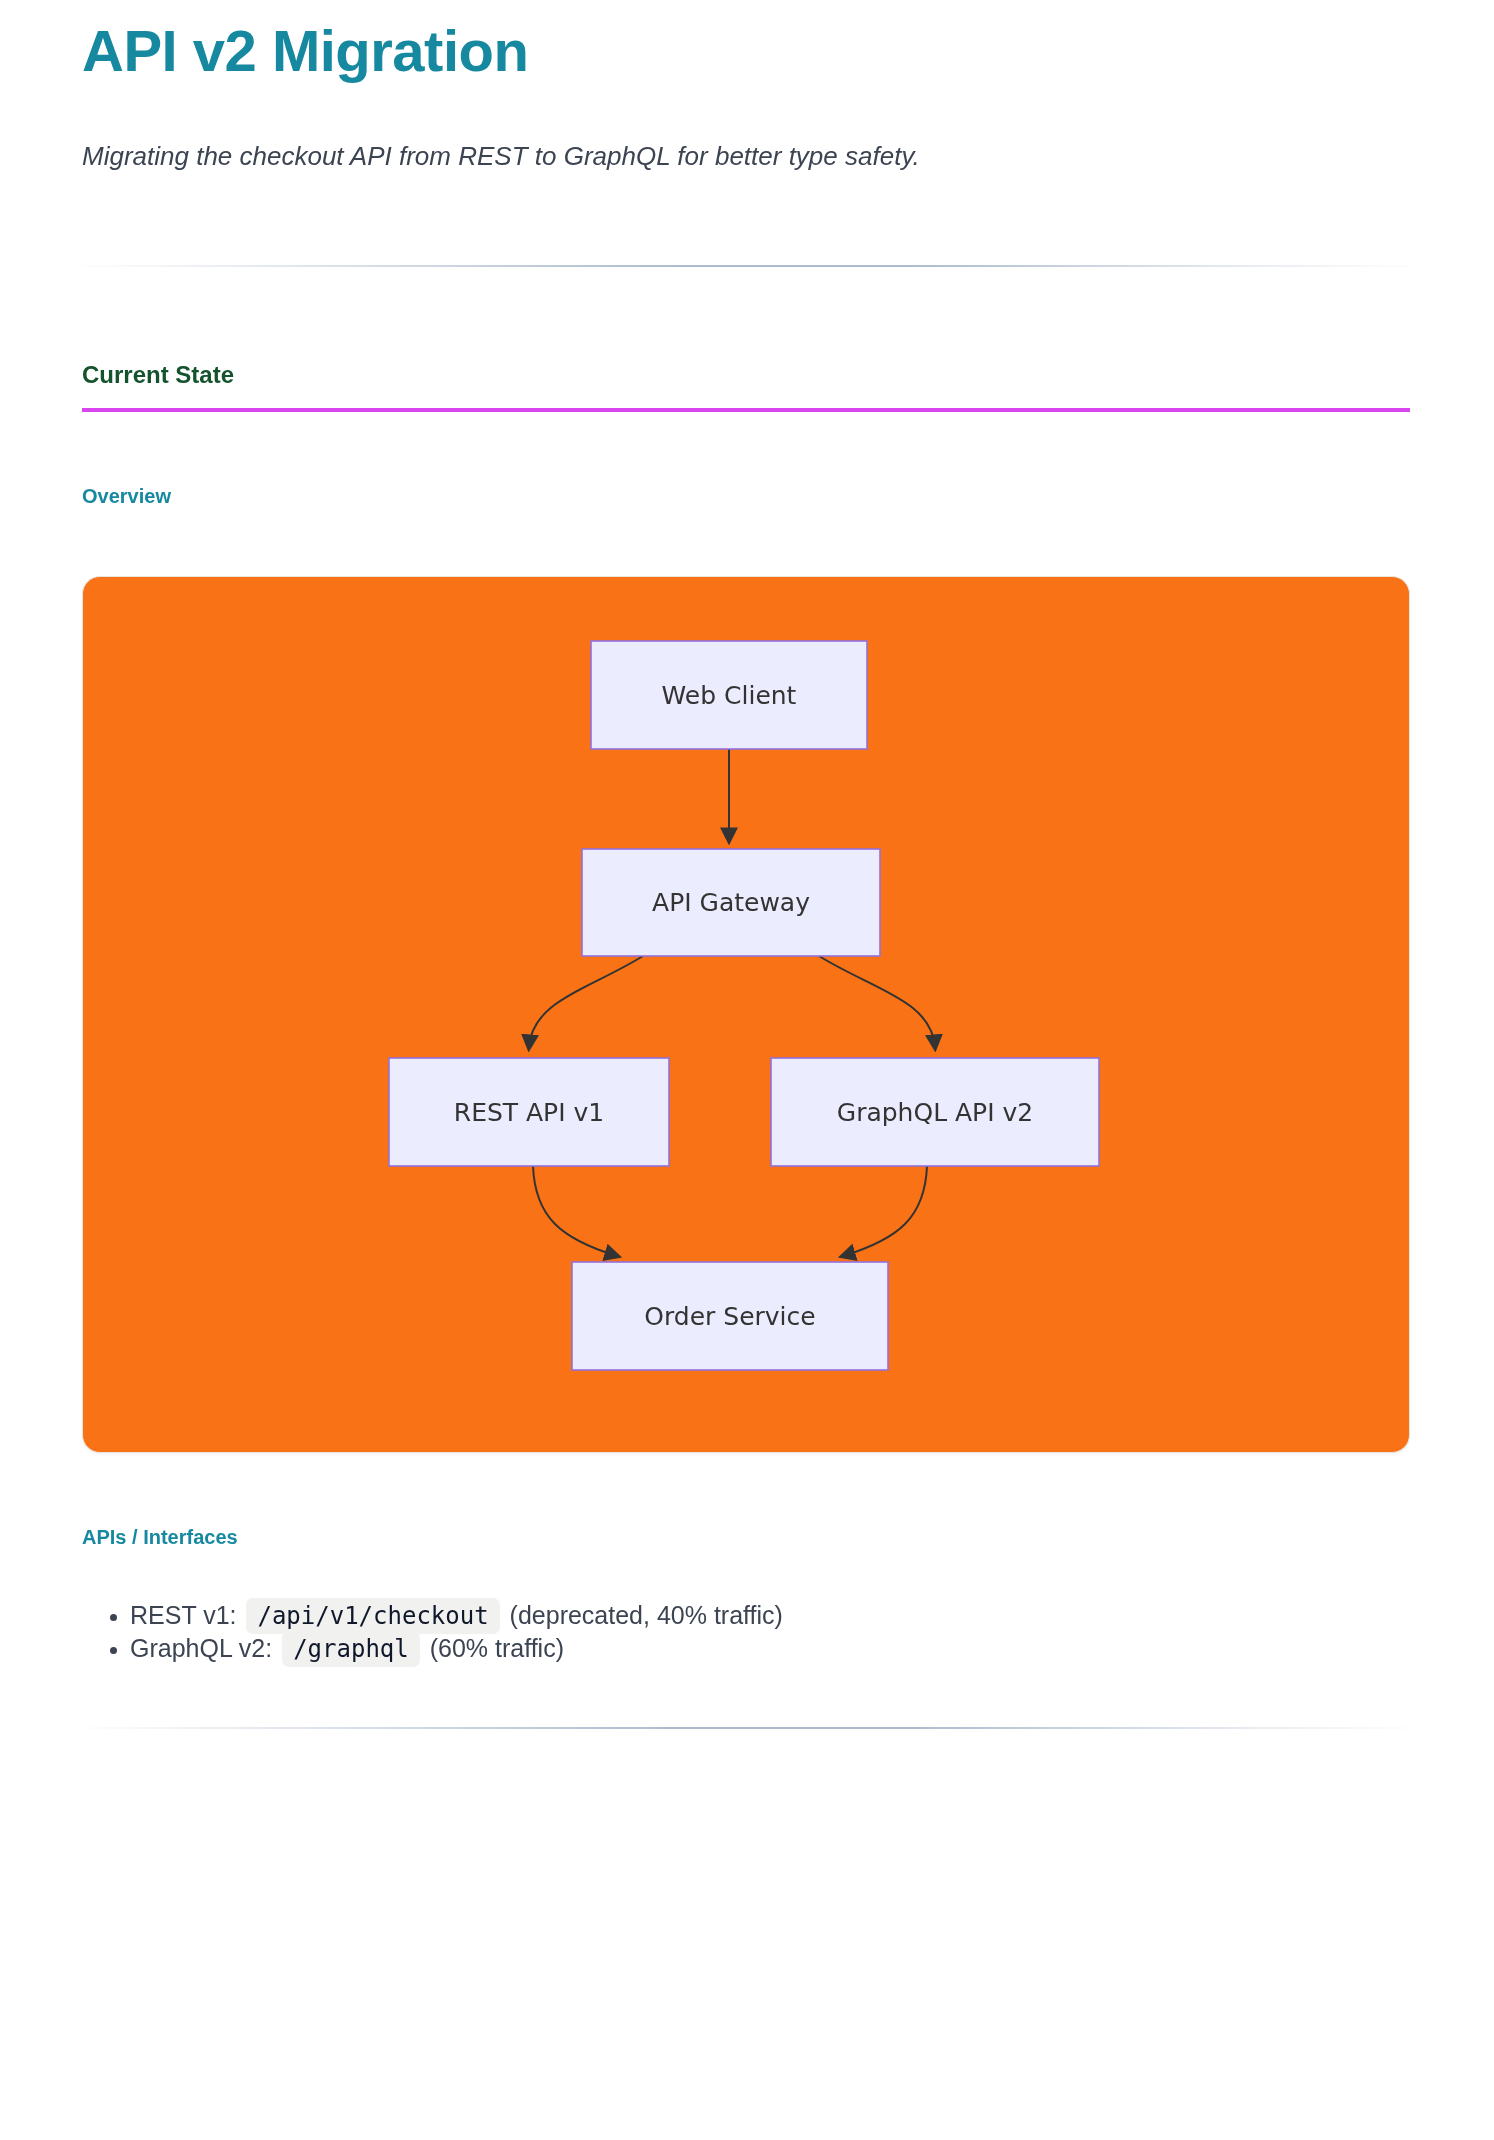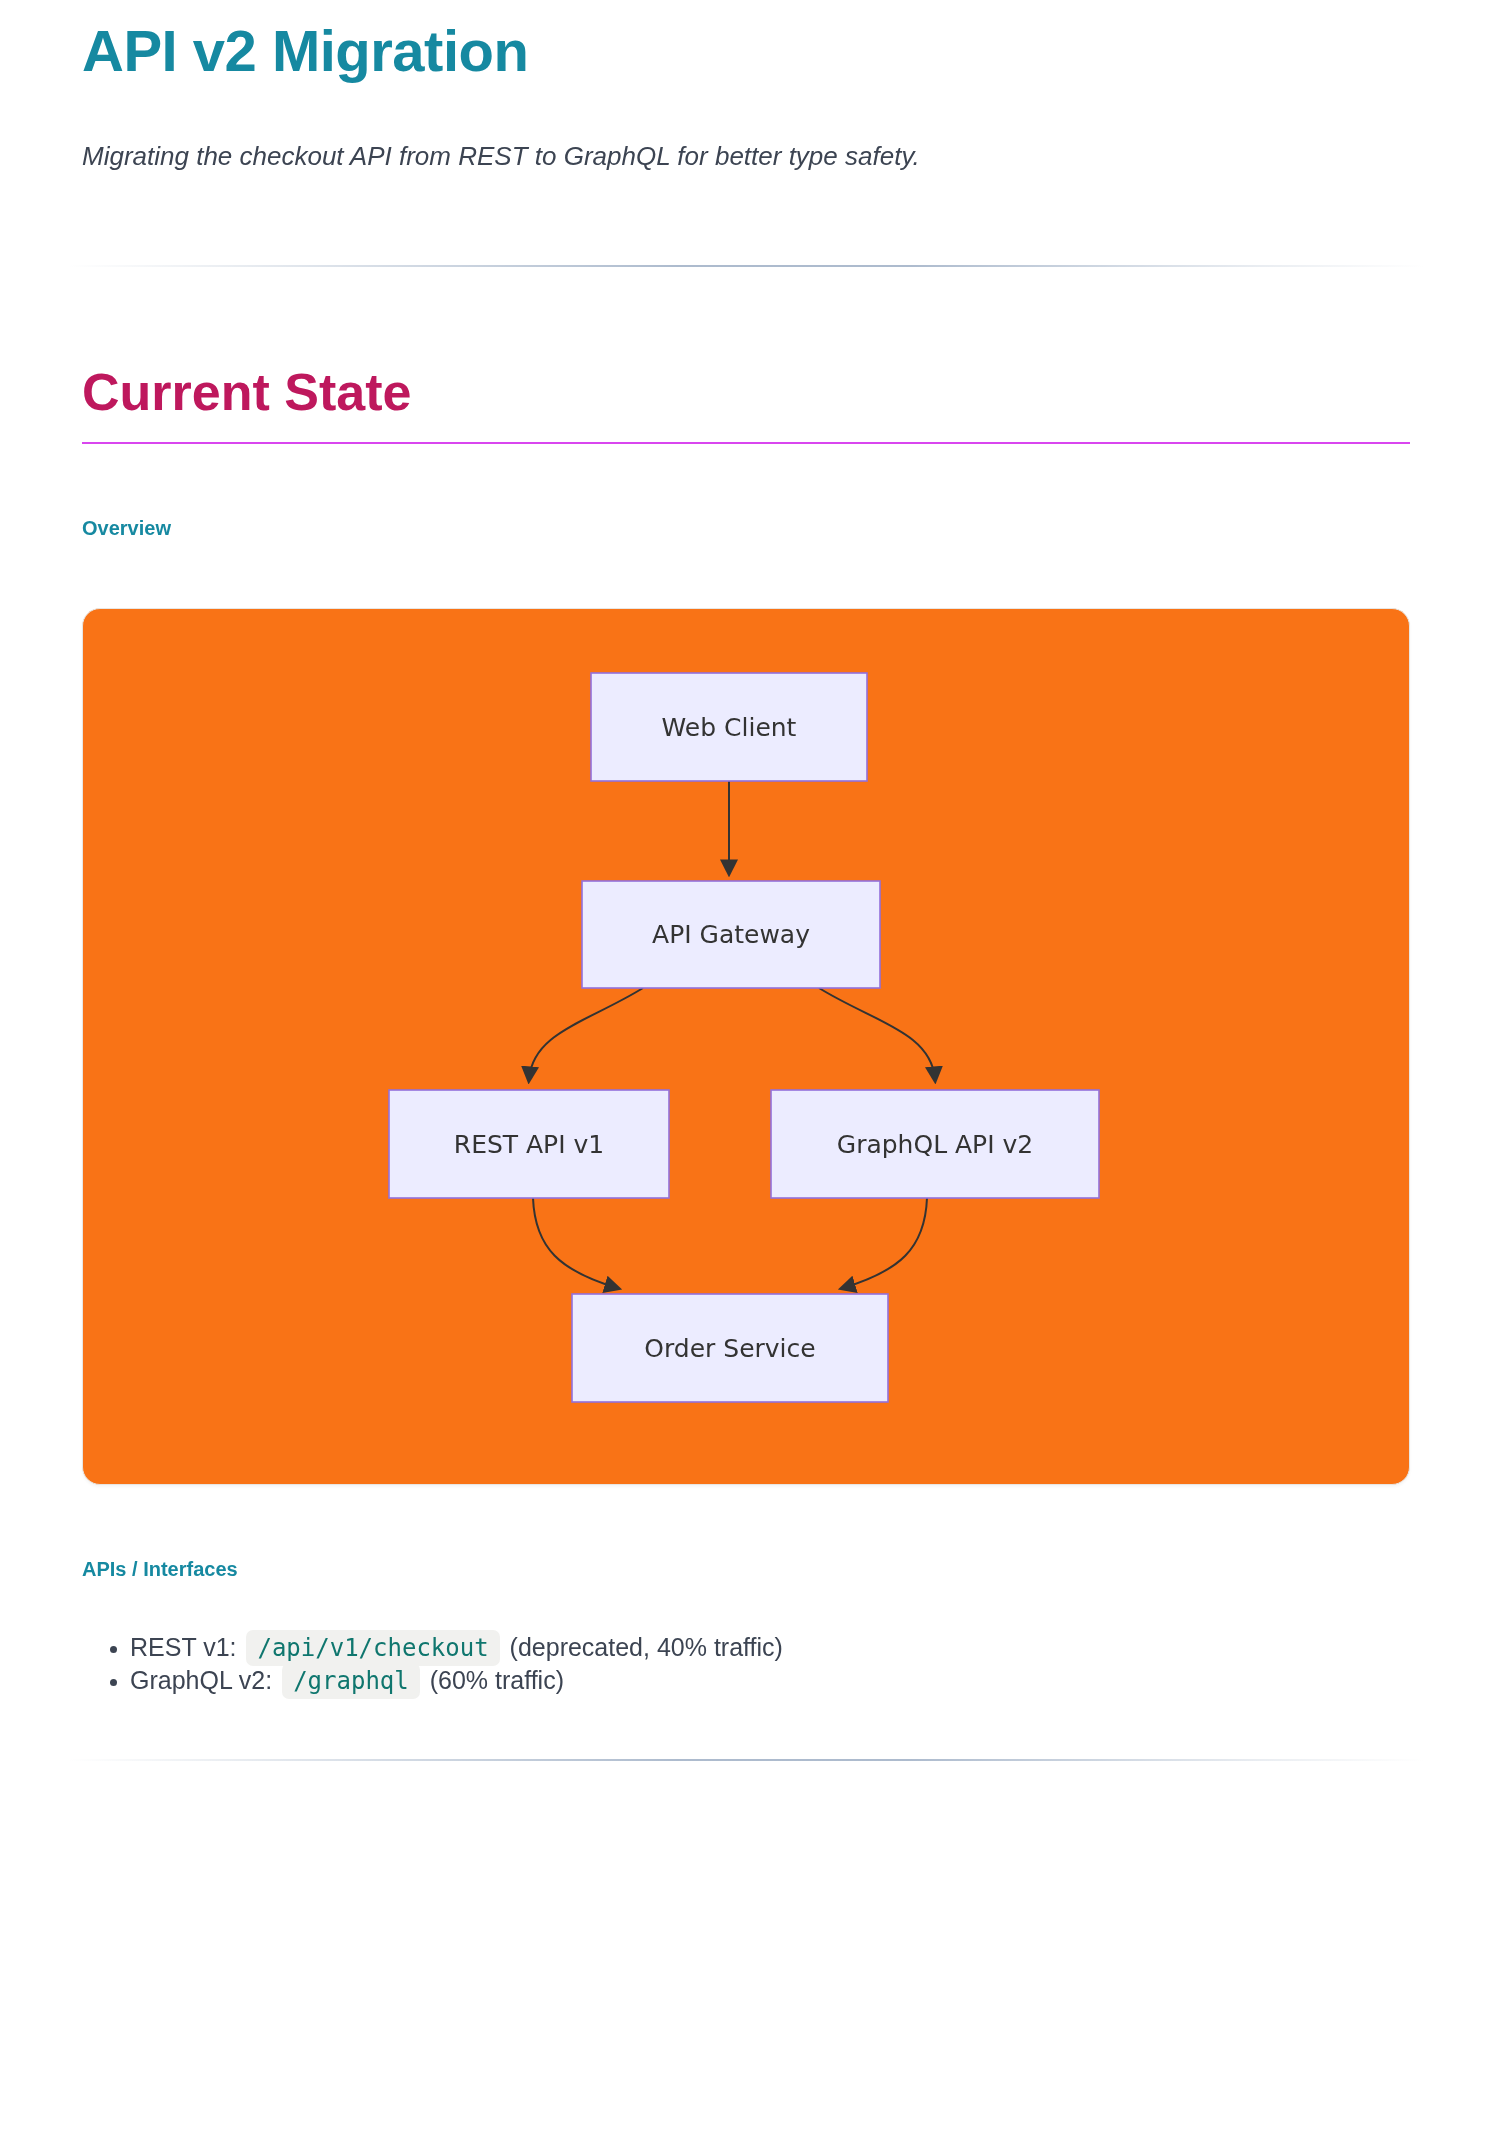--- a/index.html
+++ b/index.html
@@ -38,26 +38,26 @@
       rgba(170,184,202,0.25) 12%,
       rgba(150,168,192,0.78) 45%,
       rgba(150,168,192,0.78) 62%,
       rgba(170,184,202,0.25) 88%,
       rgba(170,184,202,0) 100%);
   }
   .divider-1 { margin-top: 90px; }
   .divider-2 { margin-top: 62px; }
   h2 {
     margin: 94px 0 0;
-    font-size: 52px;
+    font-size: 24px;
     line-height: 1.2;
     font-weight: 700;
-    color: #be185d;
+    color: #14532d;
     padding-bottom: 18px;
-    border-bottom: 2px solid #d946ef;
+    border-bottom: 4px solid #d946ef;
   }
   h3 {
     margin: 72px 0 0;
     font-size: 20px;
     line-height: 1.2;
     font-weight: 700;
     color: #1689a1;
   }
   .diagram-card {
     margin-top: 68px;
@@ -95,21 +95,21 @@
     font-size: 25px;
     line-height: 1.3;
     color: #3c4452;
   }
   ul.api-list li + li { }
   ul.api-list li::marker { color: #3c4452; font-size: 22px; }
   code.inline-code {
     font-family: "DejaVu Sans Mono", monospace;
     font-size: 24px;
     background: #f1f1ef;
-    color: #0f766e;
+    color: #0f172a;
     padding: 4px 11px;
     border-radius: 7px;
     margin: 0 3px;
     white-space: nowrap;
   }
 </style>
 </head>
 <body>
 
 <main class="content">

